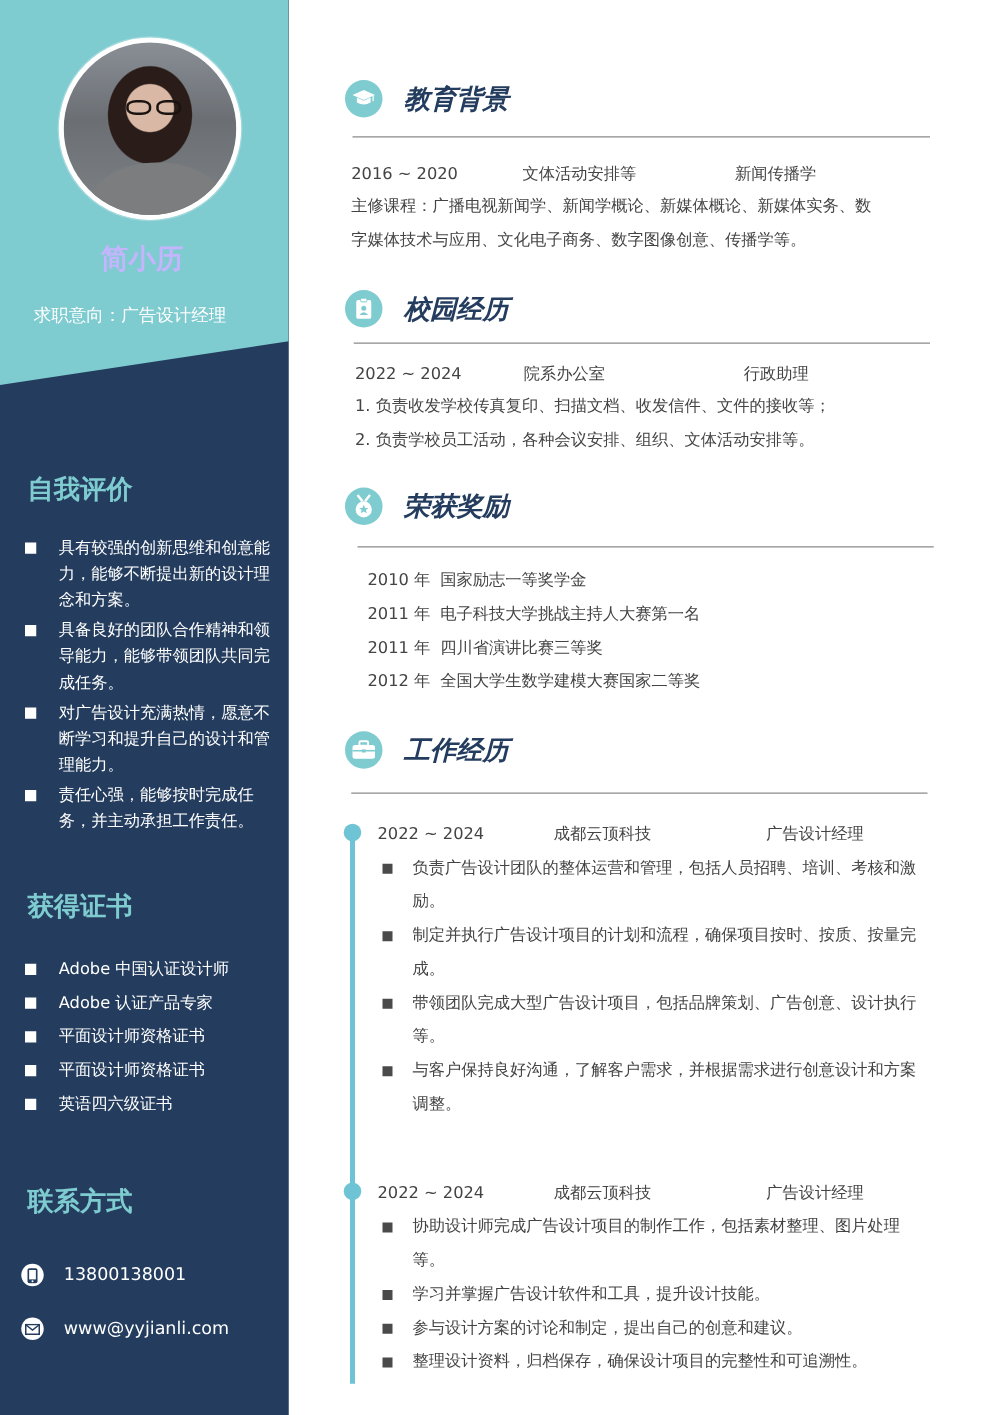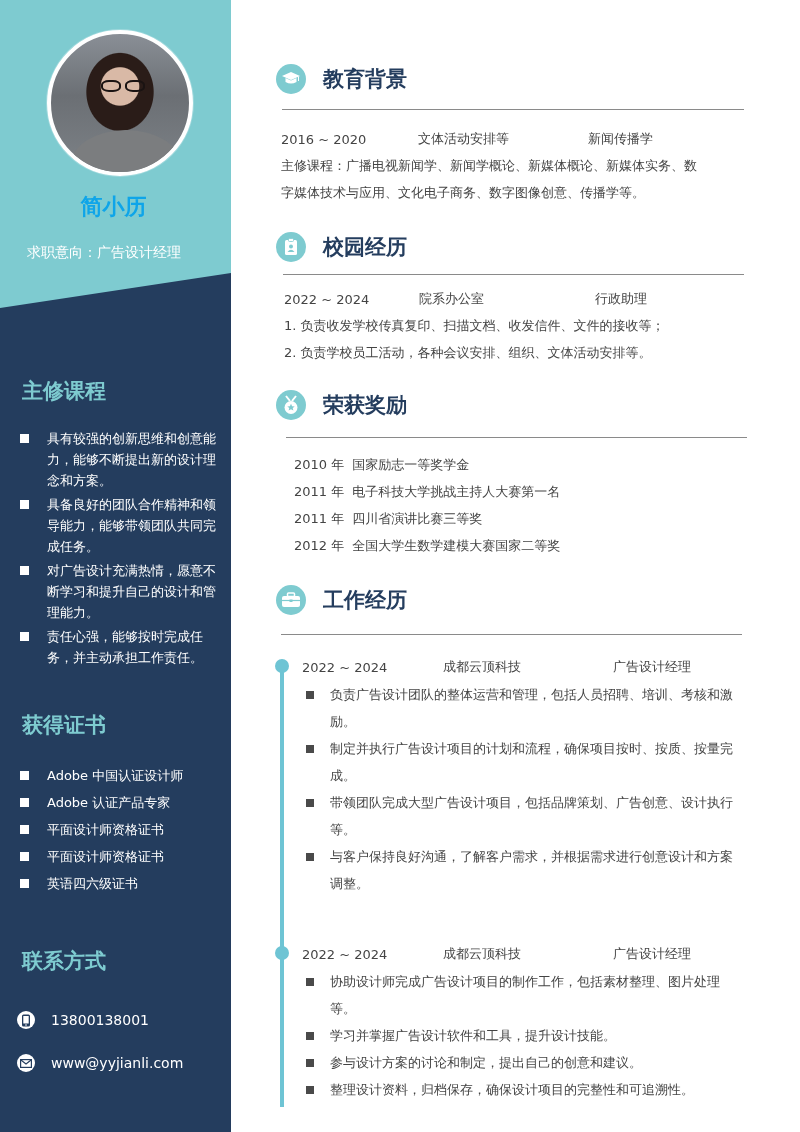--- a/index.html
+++ b/index.html
@@ -30,21 +30,21 @@
       border-radius: 50% 50% 0 0; background: #7b7d7f;
     }
     .avatar .glasses {
       position: absolute; left: 48px; top: 46px; width: 50px; height: 12px;
     }
     .avatar .glasses span {
       position: absolute; top: 0; width: 20px; height: 12px; border: 2px solid #1a1312; border-radius: 40%;
     }
     .name {
       position: absolute; left: 0; top: 192px; width: 186px; text-align: center;
-      font-size: 22px; font-weight: bold; color: #0ea5e9; padding-left: 41px;
+      font-size: 22px; font-weight: bold; color: #c4b5fd; padding-left: 41px;
     }
     .intent {
       position: absolute; left: 0; top: 244px; width: 208px; text-align: center;
       font-size: 14px; color: #ffffff;
     }
     .side-title {
       position: absolute; left: 22px; font-size: 21px; font-weight: bold; color: #7ecbd0;
     }
     .side-list { position: absolute; left: 20px; width: 200px; list-style: none; }
     .side-list li {
@@ -58,21 +58,21 @@
     .contact-row {
       position: absolute; left: 17px; height: 20px; display: flex; align-items: center;
       color: #ffffff; font-size: 14px;
     }
     .contact-icon {
       width: 18px; height: 18px; border-radius: 50%; background: #ffffff;
       display: flex; align-items: center; justify-content: center; margin-right: 16px;
     }
 
     
-    .section-head { position: absolute; left: 276px; display: flex; align-items: center; }
+    .section-head { position: absolute; left: 276px; display: flex; align-items: center; font-style: italic; }
     .sec-icon {
       width: 30px; height: 30px; border-radius: 50%; background: #7ecbd0;
       display: flex; align-items: center; justify-content: center;
     }
     .sec-title {
       margin-left: 17px; font-size: 21px; font-weight: bold; color: #243d5e;
     }
     .sec-line { position: absolute; height: 1px; background: #8a8a8a; }
     .row3 {
       position: absolute; display: flex; font-size: 13px; color: #444; height: 20px; align-items: center;
@@ -108,21 +108,21 @@
     <div class="torso"></div>
     <div class="glasses">
       <span style="left:2px"></span>
         <span style="left:26px"></span>
     </div>
   </div>
 
   <div class="name">简小历</div>
   <div class="intent">求职意向：广告设计经理</div>
 
-  <div class="side-title" style="top:377px">主修课程</div>
+  <div class="side-title" style="top:377px">自我评价</div>
   <ul class="side-list eval-list" style="top:428px">
     <li><span class="bullet"></span><span>具有较强的创新思维和创意能力，能够不断提出新的设计理念和方案。</span></li>
     <li><span class="bullet"></span><span>具备良好的团队合作精神和领导能力，能够带领团队共同完成任务。</span></li>
     <li><span class="bullet"></span><span>对广告设计充满热情，愿意不断学习和提升自己的设计和管理能力。</span></li>
     <li><span class="bullet"></span><span>责任心强，能够按时完成任务，并主动承担工作责任。</span></li>
   </ul>
 
   <div class="side-title" style="top:711px">获得证书</div>
   <ul class="side-list cert-list" style="top:765px">
     <li><span class="bullet"></span><span>Adobe 中国认证设计师</span></li>

